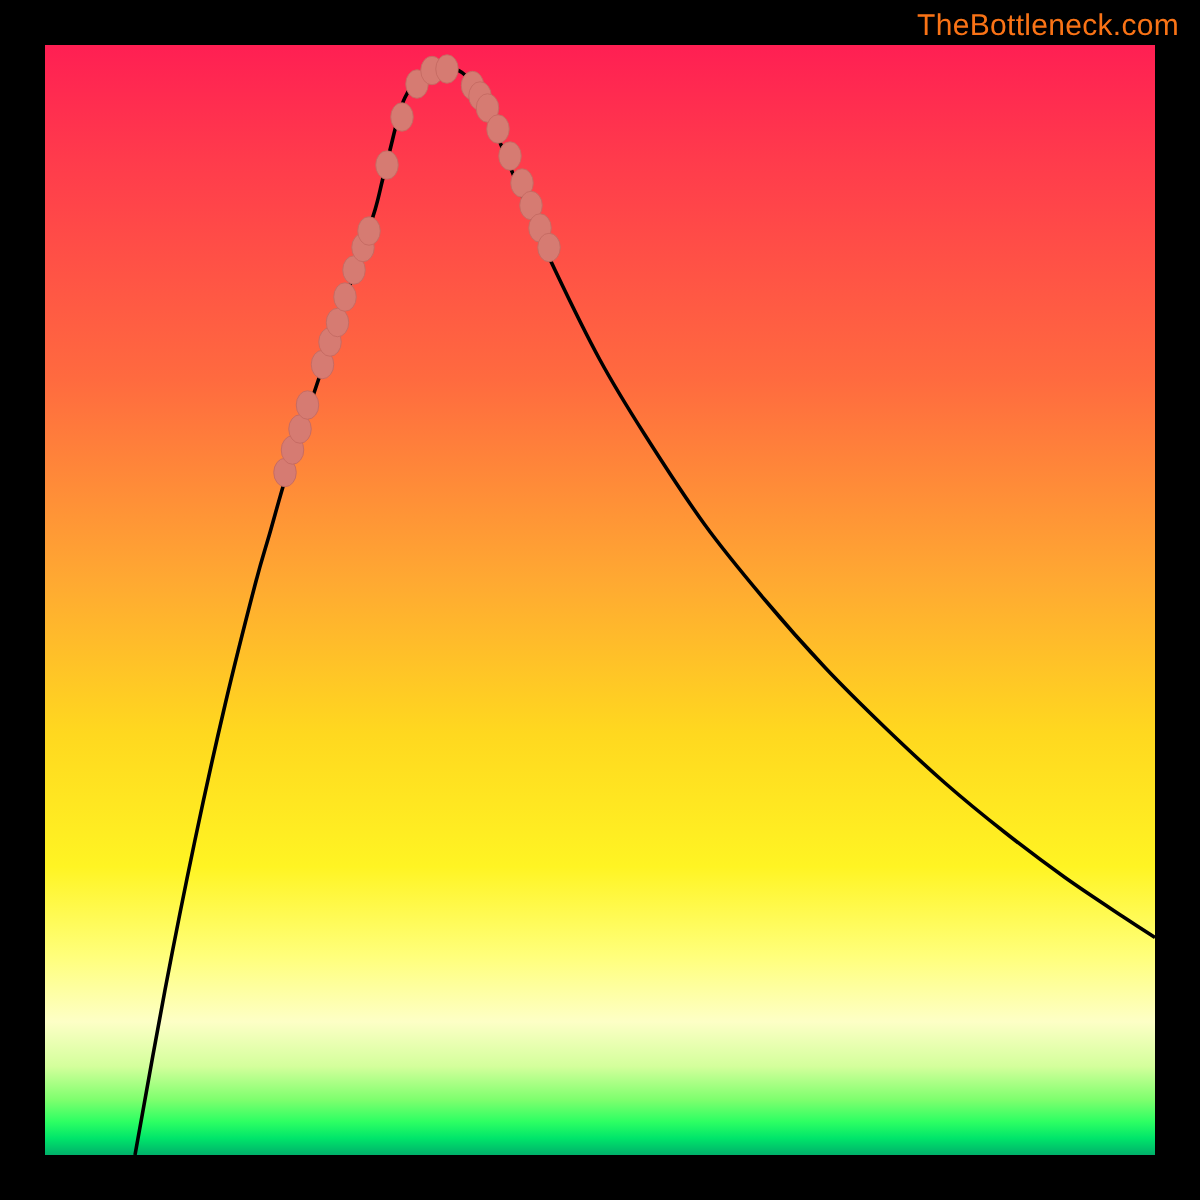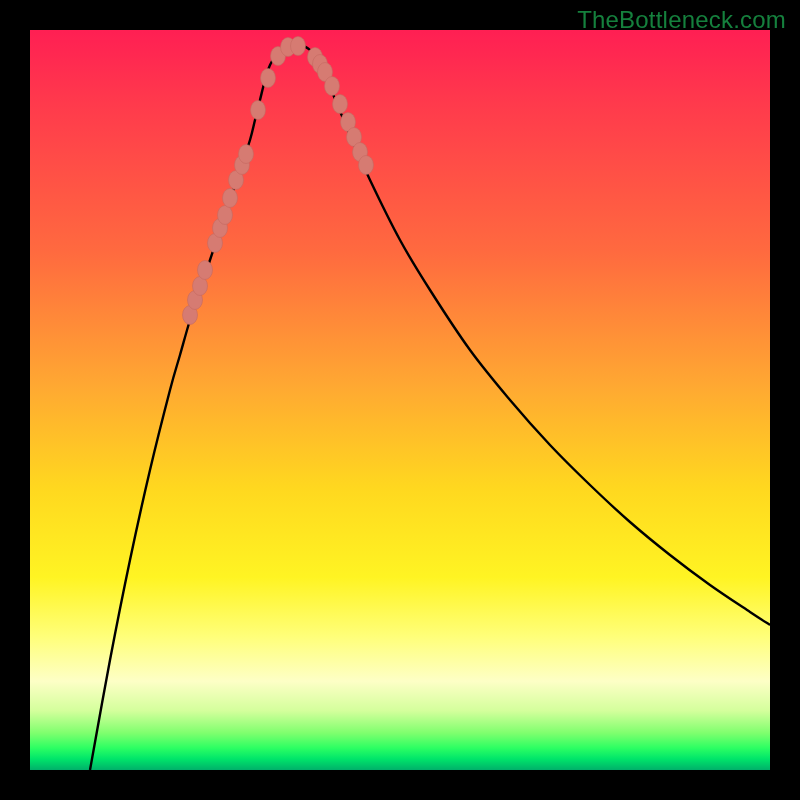--- a/index.html
+++ b/index.html
@@ -40,22 +40,22 @@
       #7fff6e 95%,
       #2dff63 97%,
       #00e56a 98.5%,
       #00b06a 100%
     );
   }
   .watermark {
     position: absolute;
     top: 6px;
     right: 14px;
-    color: #15803d;
-    font-size: 24px;
+    color: #f97316;
+    font-size: 20px;
     font-weight: 500;
     letter-spacing: 0.2px;
     user-select: none;
   }
   svg.curve {
     position: absolute;
     left: 0;
     top: 0;
     width: 740px;
     height: 740px;

